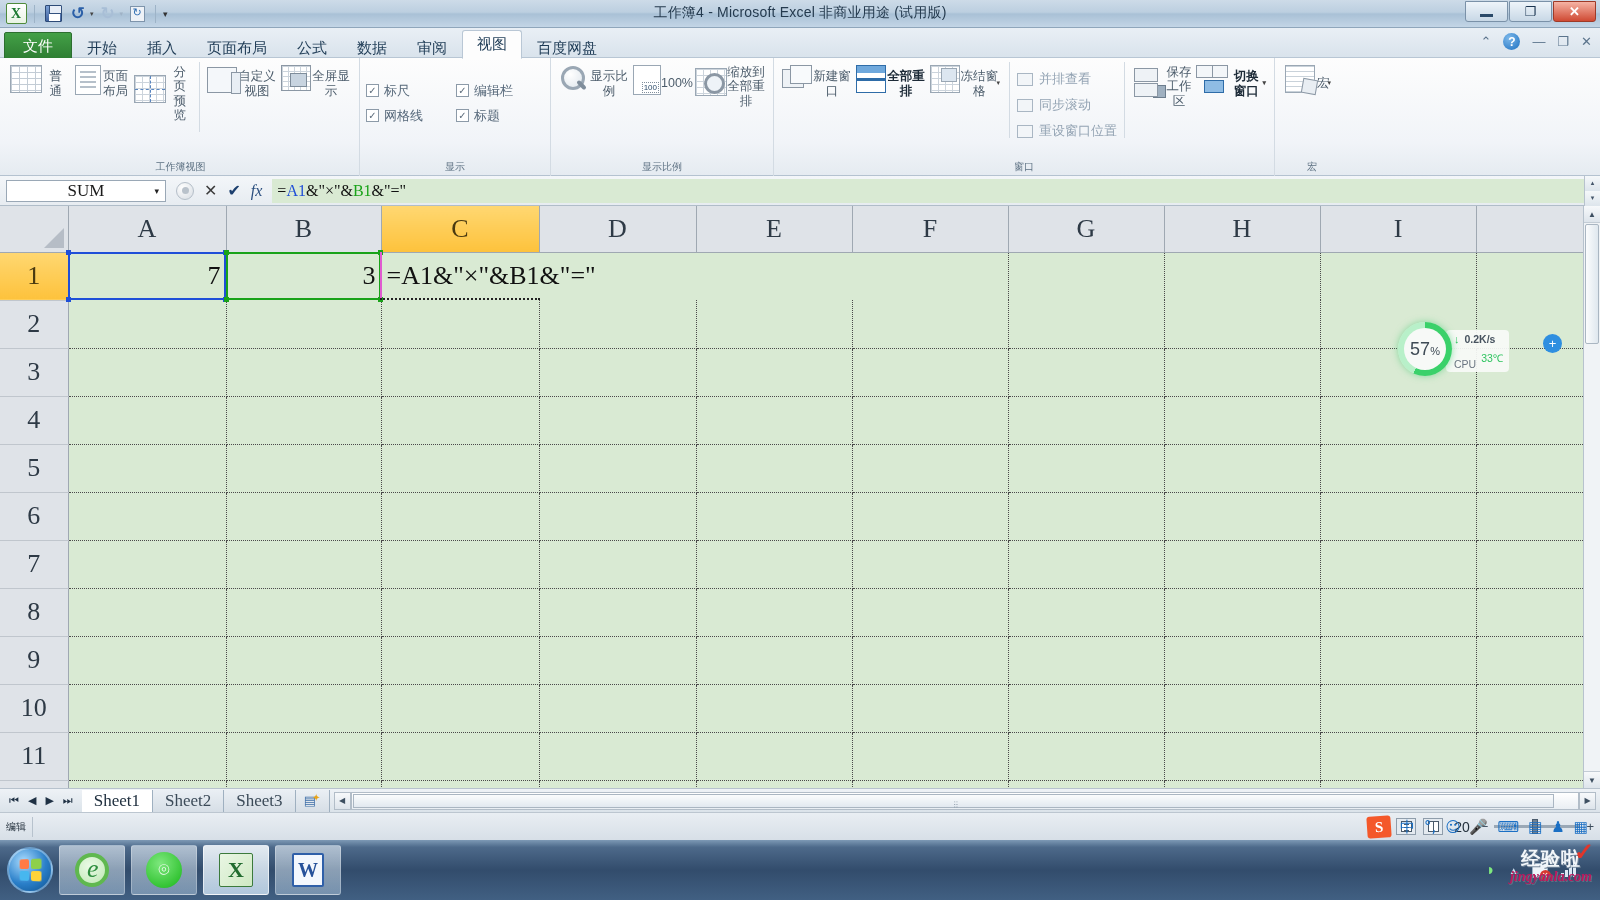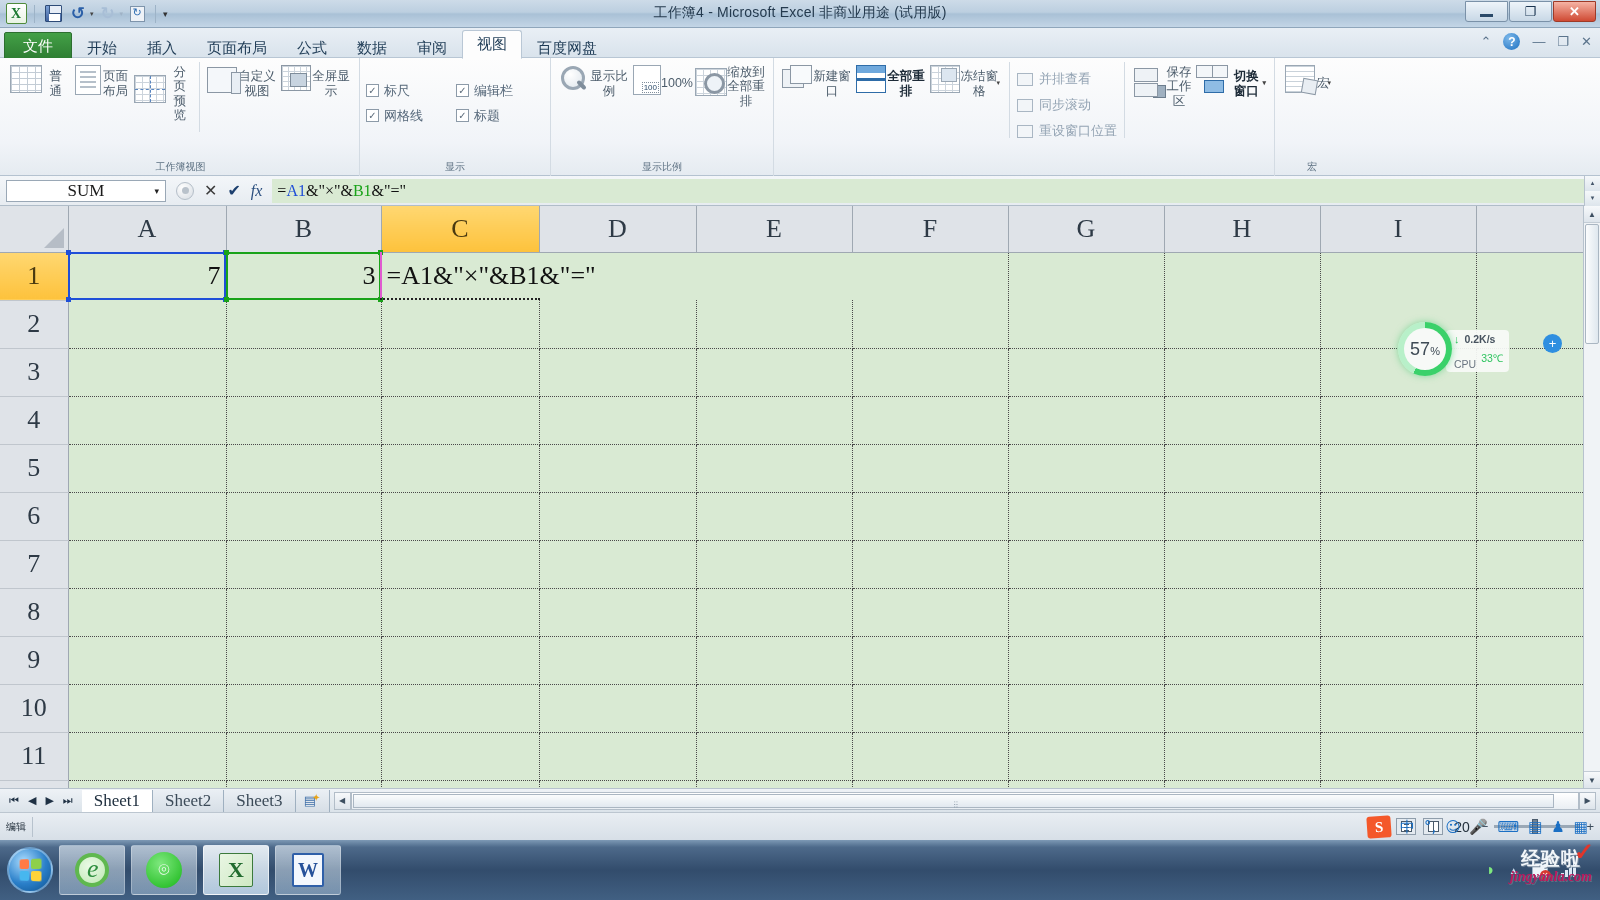--- a/index.html
+++ b/index.html
@@ -606,20 +606,21 @@
         <div class="bigbtn wide dark">
           <div class="ico-box">
               <div class="ic-switch">
                 <span class="sw-blue"></span>
               </div>
             </div>
           <span>切换窗口</span>
           <span class="tiny-caret">▾</span>
         </div>
       </div>
+      <div class="rgroup-label">窗口</div>
     </div>
 
     <div class="rgroup">
       <div class="rgroup-body">
         <div class="bigbtn">
           <div class="ico-box">
               <div class="ic-macro"></div>
             </div>
           <span>宏</span>
           <span class="tiny-caret">▾</span>

